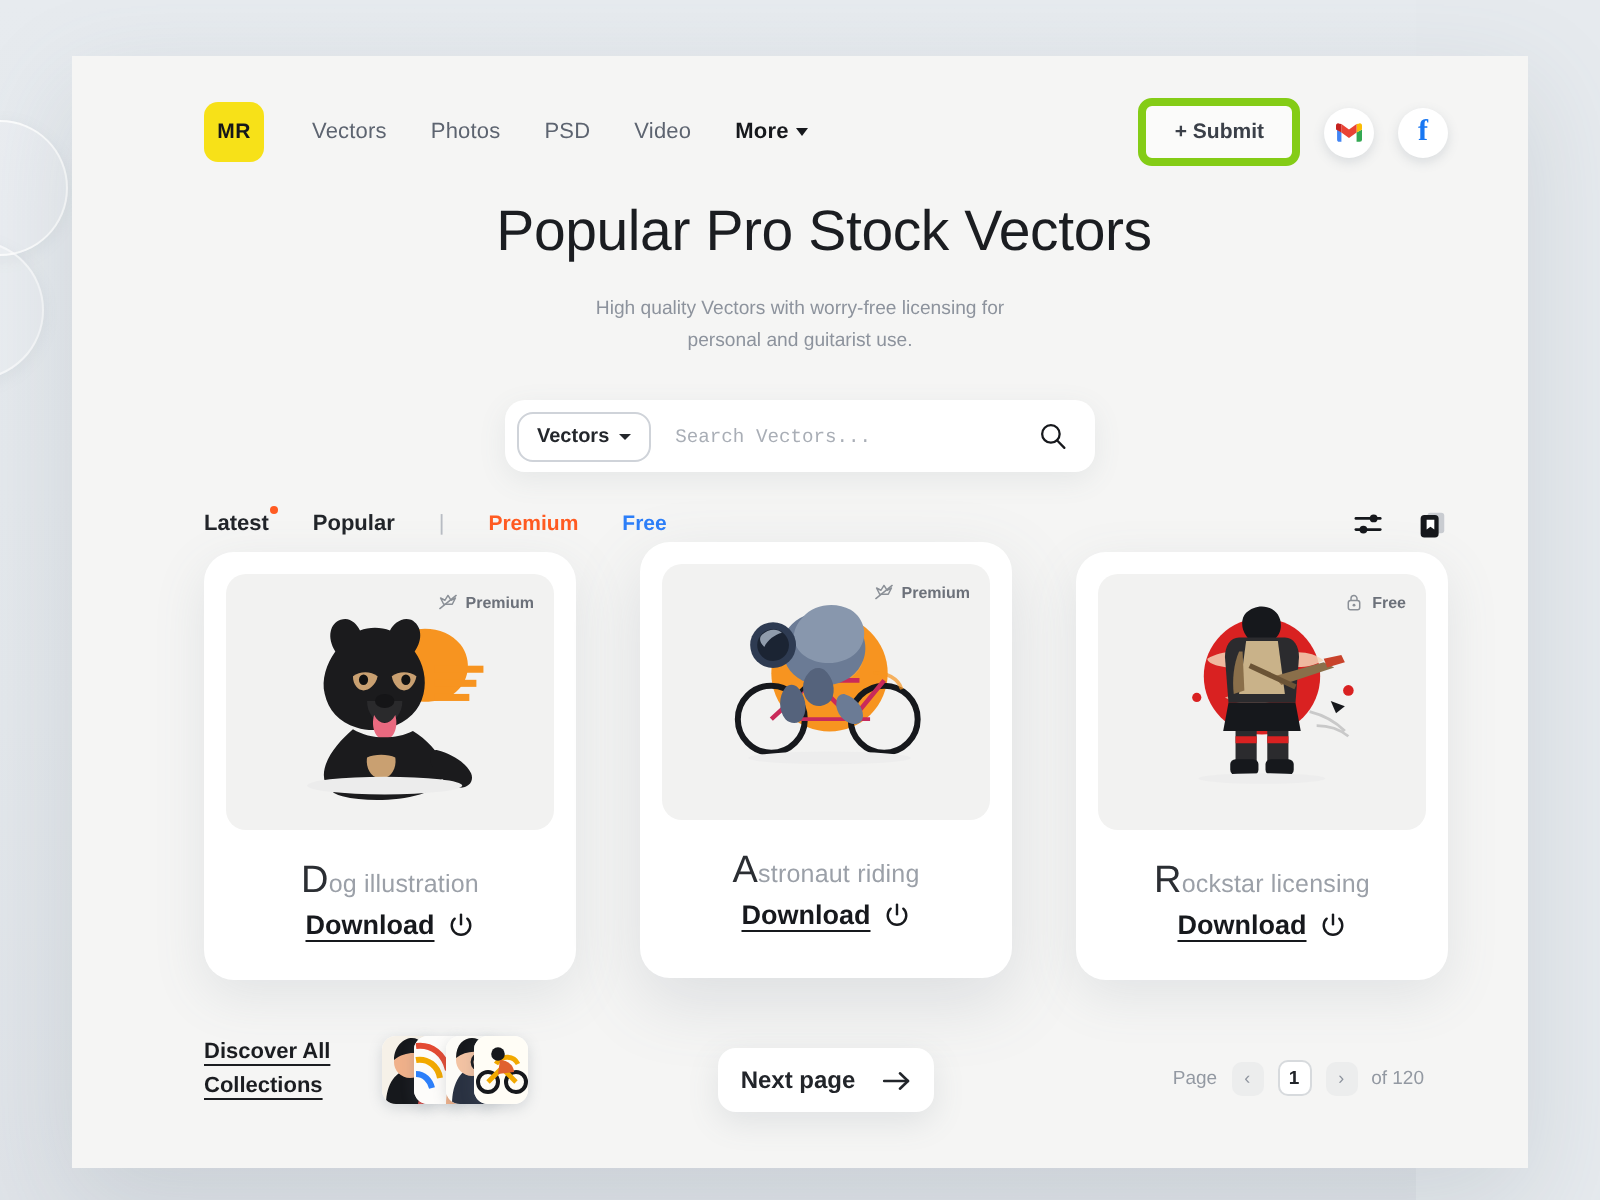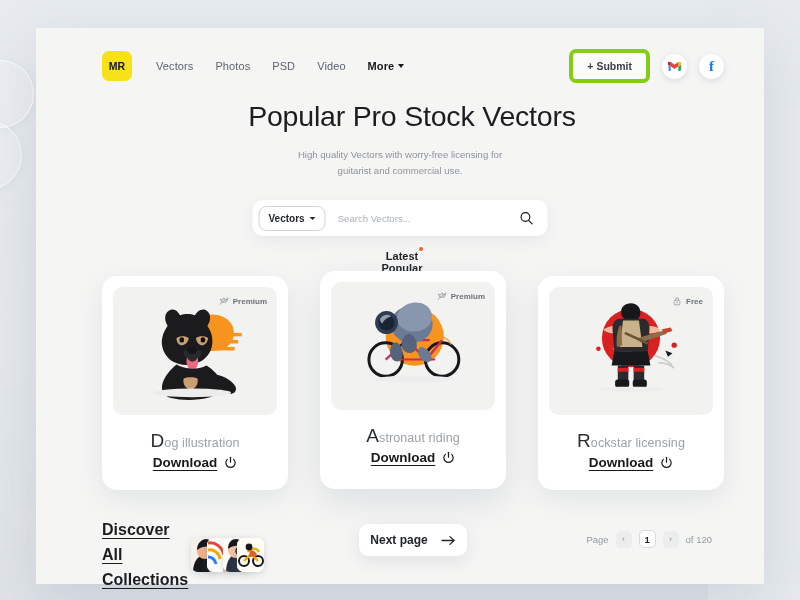--- a/index.html
+++ b/index.html
@@ -93,30 +93,30 @@
     height: 25px; display: flex; align-items: center; gap: 5px;
     padding: 0 9px; font-size: 10px; font-weight: 700; color: #24272c;
     cursor: pointer; white-space: nowrap;
   }
   .cat-caret {
     width: 0; height: 0; border-left: 3px solid transparent;
     border-right: 3px solid transparent; border-top: 3.5px solid #24272c;
   }
   .search-input {
     flex: 1; border: 0; outline: none; background: transparent;
-    font-family: Liberation Sans, sans-serif; font-size: 9.6px; color: #3b4049;
+    font-family: Liberation Mono, monospace; font-size: 9.6px; color: #3b4049;
     padding-left: 12px;
   }
   .search-input::placeholder { color: #a9aeb6; }
   .search-icon { margin-right: 8px; display: flex; cursor: pointer; }
 
   
   .filters {
     position: absolute; left: 66px; right: 40px; top: 222px;
-    height: 24px; display: flex; align-items: center; flex-direction: column;
+    height: 24px; display: flex; align-items: center;
   }
   .f-item { font-size: 11px; color: #22252a; font-weight: 600; margin-right: 22px; cursor: pointer; position: relative; }
   .f-dot {
     position: absolute; top: -3px; right: -5px;
     width: 4px; height: 4px; border-radius: 50%; background: #ff5b22;
   }
   .f-div { color: #b8bcc3; margin-right: 22px; font-size: 11px; }
   .f-premium { color: #ff5b22; font-weight: 600; font-size: 10.5px; margin-right: 22px; cursor: pointer; }
   .f-free { color: #2d7ff9; font-weight: 600; font-size: 10.5px; cursor: pointer; }
   .filter-icons { margin-left: auto; display: flex; align-items: center; gap: 17px; }
@@ -160,21 +160,21 @@
   
   .footer {
     position: absolute; left: 66px; right: 40px; top: 480px;
     height: 60px;
   }
   .discover {
     position: absolute; left: 0; top: 10px;
     display: flex; align-items: center; gap: 11px;
   }
   .discover-text {
-    font-size: 16px; font-weight: 700; color: #1b1d21; line-height: 1.55;
+    font-size: 11px; font-weight: 700; color: #1b1d21; line-height: 1.55;
     text-decoration: underline; text-underline-offset: 3px; cursor: pointer;
     width: 78px;
   }
   .thumbs { position: relative; width: 72px; height: 34px; }
   .tchip {
     position: absolute; top: 0; width: 27px; height: 34px;
     border-radius: 7px; overflow: hidden;
     box-shadow: 0 2px 7px rgba(90,105,120,.22); background: #fff;
   }
   .next-btn {
@@ -251,21 +251,21 @@
         <div class="social">
           <span class="fb-glyph">f</span>
         </div>
       </div>
     </div>
 
     <div class="hero">
       <div class="hero-title">Popular Pro Stock Vectors</div>
       <div class="hero-sub">
         <div>High quality Vectors with worry-free licensing for</div>
-        <div>guitarist and commercial use.</div>
+        <div>personal and guitarist use.</div>
       </div>
     </div>
 
     <div class="search-wrap">
       <div class="cat-select">
         <span>Vectors</span>
         <span class="cat-caret"></span>
       </div>
       <input class="search-input" type="text" placeholder="Search Vectors..." style="">
       <span class="search-icon">

